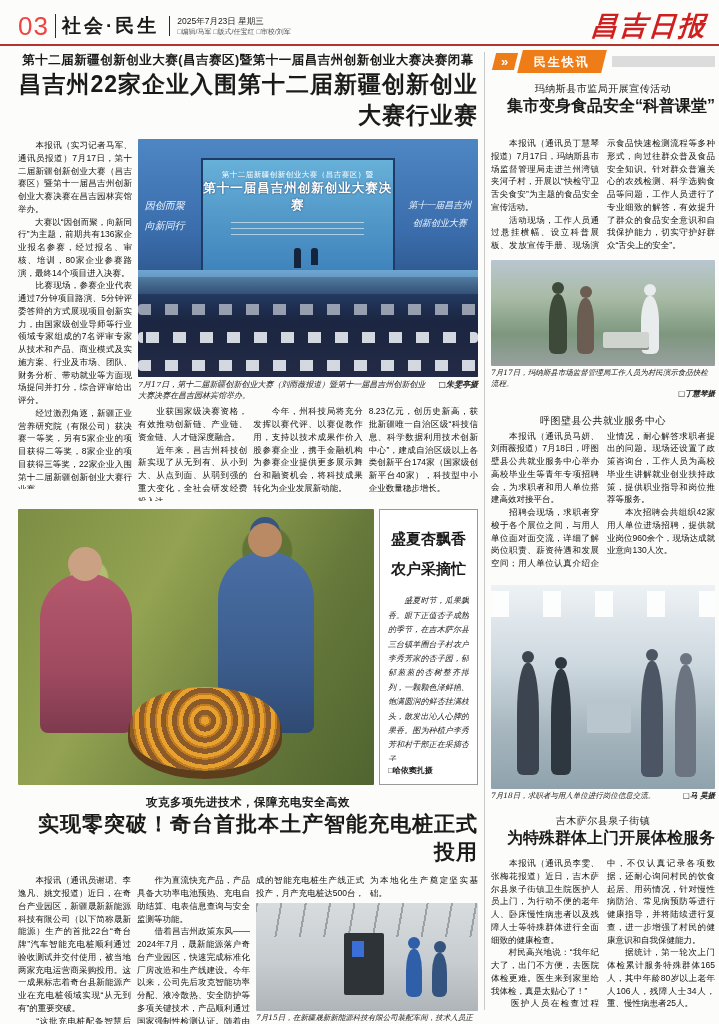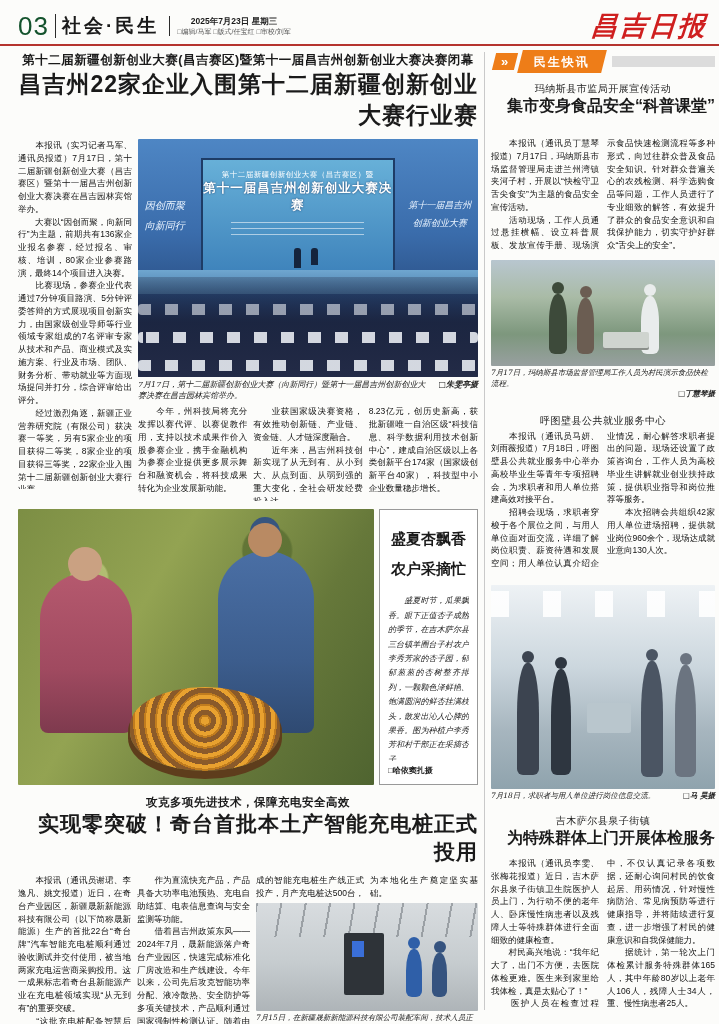--- a/index.html
+++ b/index.html
@@ -1,24 +1,24 @@
 <!DOCTYPE html>
 <html><head>
 <meta charset="utf-8">
 <style>
   html,body{margin:0;padding:0;background:#e9e7e2;}
   .page{position:relative;width:719px;height:1024px;margin:0 auto;background:#fcfcfa;
         font-family:"Liberation Sans",sans-serif;color:#1a1a1a;overflow:hidden;}
   
   .masthead{position:absolute;top:10px;left:18px;right:12px;height:32px;display:flex;align-items:center;}
-  .pageno{font-size:26px;color:#14532d;letter-spacing:1px;}
+  .pageno{font-size:26px;color:#ef4444;letter-spacing:1px;}
   .mast-v{width:1px;height:24px;background:#2b2b2b;margin:0 6px;}
   .sectionname{font-size:19px;font-weight:bold;letter-spacing:3px;}
   .dateblock{margin-left:10px;border-left:1px solid #2b2b2b;padding-left:7px;line-height:1.35;}
-  .dateline{font-size:8.5px;font-weight:bold;text-align:center;}
+  .dateline{font-size:8.5px;font-weight:normal;}
   .staffline{font-size:7px;color:#555;}
   .mast-spacer{flex:1;}
   .paperlogo{font-family:"DejaVu Serif",serif;font-style:italic;font-weight:bold;font-size:27px;
              color:#cf1f1f;letter-spacing:2px;transform:skewX(-4deg);}
   .mastrule{position:absolute;top:44px;left:0;right:0;height:2px;background:#b5342e;}
   
   .main{position:absolute;top:50px;left:18px;right:4px;bottom:6px;display:flex;}
   .left-region{width:460px;}
   .vdivider{width:1px;background:#c9c9c9;margin:2px 6px 8px 6px;}
   .sidebar{flex:1;min-width:0;}
@@ -165,27 +165,27 @@
 创新创业大赛</div>
               <div class="conf-stage"></div>
               <div class="conf-speaker" style="left:46%;"></div>
               <div class="conf-speaker" style="left:51%;height:17px;"></div>
               <div class="conf-crowd"></div>
               <div class="chair-row" style="bottom:6px;"></div>
               <div class="chair-row" style="bottom:34px;background-position:8px 0;"></div>
               <div class="chair-row" style="bottom:62px;opacity:.6;"></div>
             </figure>
             <div class="caption cap-flex">
-              <span class="cap-text">7月17日，第十二届新疆创新创业大赛（向新同行）暨第十一届昌吉州创新创业大赛决赛在昌吉园林宾馆举办。</span>
+              <span class="cap-text">7月17日，第十二届新疆创新创业大赛（刘雨薇报道）暨第十一届昌吉州创新创业大赛决赛在昌吉园林宾馆举办。</span>
               <span class="credit">□朱雯亭摄</span>
             </div>
             <div class="strip3">
-              <div class="bodytext">　　今年，州科技局将充分发挥以赛代评、以赛促教作用，支持以技术成果作价入股参赛企业，携手金融机构为参赛企业提供更多展示舞台和融资机会，将科技成果转化为企业发展新动能。</div>
               <div class="bodytext">　　业获国家级决赛资格，有效推动创新链、产业链、资金链、人才链深度融合。
 　　近年来，昌吉州科技创新实现了从无到有、从小到大、从点到面、从弱到强的重大变化，全社会研发经费投入达</div>
+              <div class="bodytext">　　今年，州科技局将充分发挥以赛代评、以赛促教作用，支持以技术成果作价入股参赛企业，携手金融机构为参赛企业提供更多展示舞台和融资机会，将科技成果转化为企业发展新动能。</div>
               <div class="bodytext">8.23亿元，创历史新高，获批新疆唯一自治区级“科技信息、科学数据利用技术创新中心”，建成自治区级以上各类创新平台174家（国家级创新平台40家），科技型中小企业数量稳步增长。</div>
             </div>
           </div>
         </div>
 
         <div class="row2">
           <figure class="photo photo-farm" style="margin:0;">
             <div class="farm-fig-l"></div>
             <div class="farm-fig-r"></div>
             <div class="farm-basket"></div>

